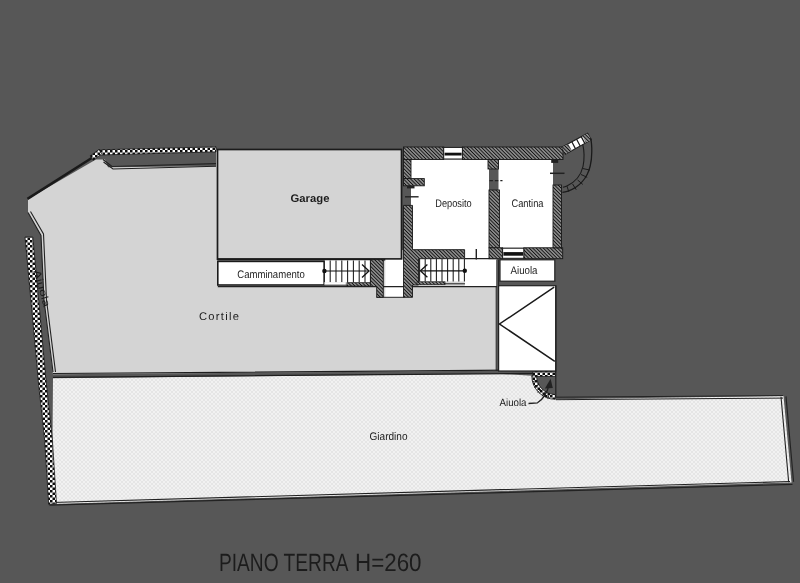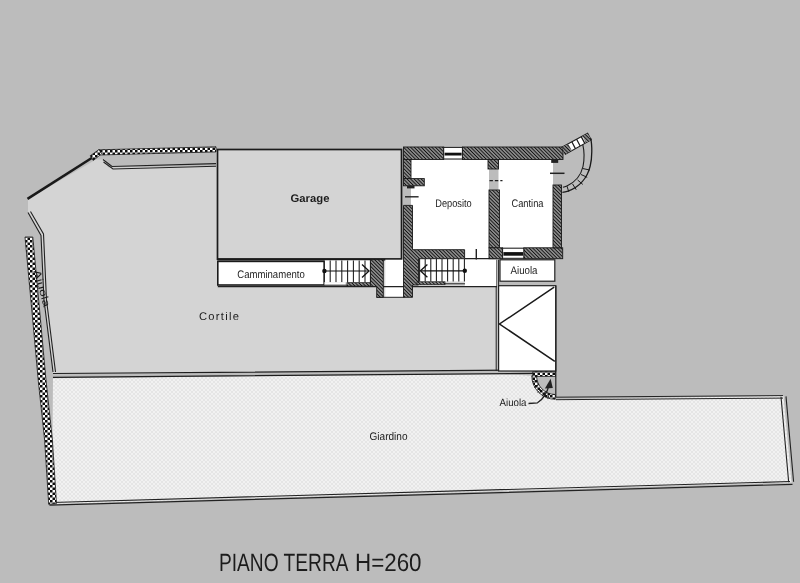--- a/index.html
+++ b/index.html
@@ -1,16 +1,16 @@
 <!DOCTYPE html>
 <html><head>
 <meta charset="utf-8">
 <style>
 html,body{margin:0;padding:0;background:#fdfdfd;}
-#page{position:relative;width:800px;height:583px;background:#f9a8d4;overflow:hidden;filter:grayscale(1);text-align:center;}
+#page{position:relative;width:800px;height:583px;background:#0369a1;overflow:hidden;filter:grayscale(1);text-align:center;}
 svg{position:absolute;left:0;top:0;}
 text{font-family:"Liberation Sans",sans-serif;fill:#1c1c1c;-webkit-font-smoothing:antialiased;text-rendering:geometricPrecision;}
 </style>
 </head>
 <body>
 <div id="page">
 <svg width="800" height="583" viewBox="0 0 800 583">
 <defs>
 <pattern id="hatch" width="2.5" height="2.5" patternUnits="userSpaceOnUse" patternTransform="rotate(45)">
   <rect width="2.5" height="2.5" fill="#e2e2e2"></rect>

